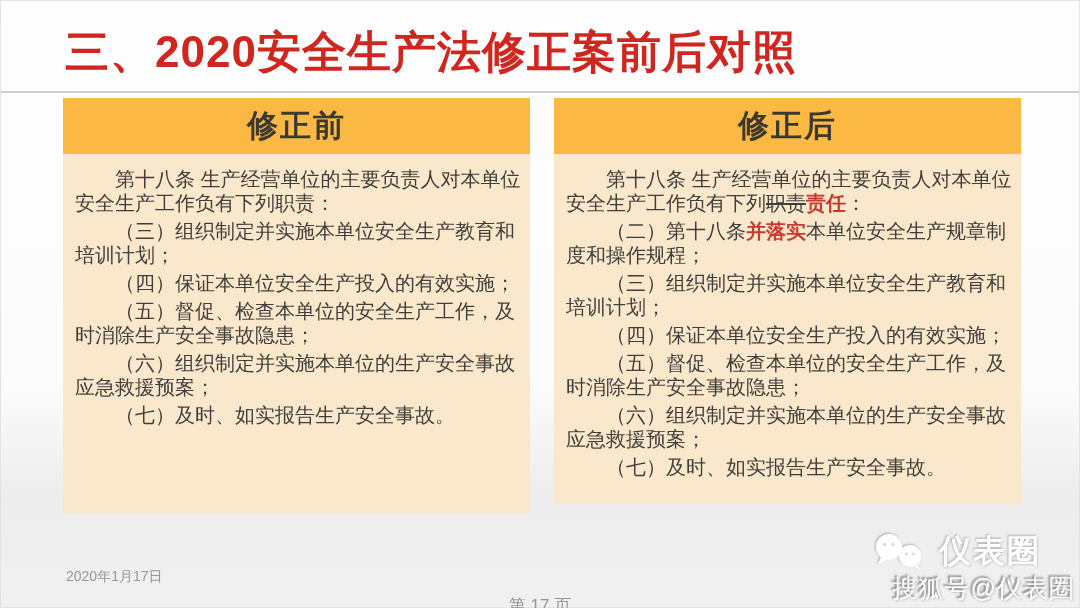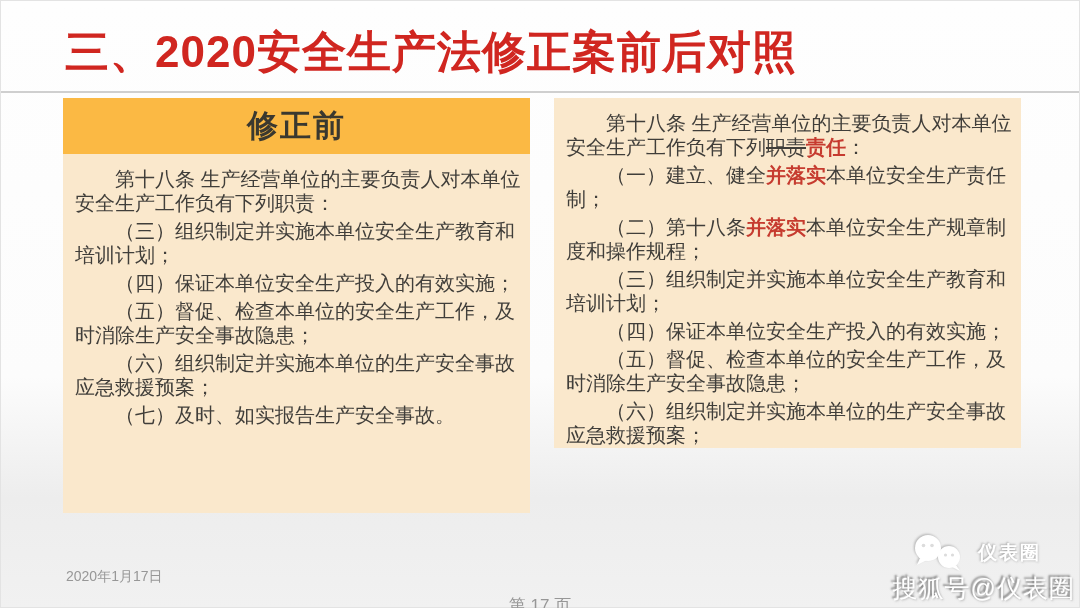--- a/index.html
+++ b/index.html
@@ -62,21 +62,21 @@
   }
   .watermark{
     position:absolute;right:4px;bottom:2px;width:230px;
     text-align:right;color:#ffffff;
   }
   .wm-row1{
     display:flex;align-items:center;justify-content:flex-end;gap:8px;
     padding-right:34px;margin-bottom:-2px;
   }
   .wm-logo-label{
-    font-size:19px;font-weight:700;color:#fff;
+    font-size:32px;font-weight:700;color:#fff;
     text-shadow:-1px -1px 2px rgba(130,130,130,.55), 1px 1px 2px rgba(160,160,160,.4);
     letter-spacing:2px;
     text-align:center;
   }
   .wm-row2{
     font-size:25px;font-weight:400;color:#fff;letter-spacing:1px;
     text-shadow:-2px -2px 2px rgba(110,110,110,.85), 1px 1px 2px rgba(150,150,150,.5);
     white-space:nowrap;
   }
   .bubbles-svg{filter:drop-shadow(-1px -1px 1px rgba(140,140,140,.6));}
@@ -95,23 +95,23 @@
       <div class="col-body" id="body-before">
           <p><span>第十八条  生产经营单位的主要负责人对本单位安全生产工作负有下列职责：</span></p>
           <p><span>（三）组织制定并实施本单位安全生产教育和培训计划；</span></p>
           <p><span>（四）保证本单位安全生产投入的有效实施；</span></p>
           <p><span>（五）督促、检查本单位的安全生产工作，及时消除生产安全事故隐患；</span></p>
           <p><span>（六）组织制定并实施本单位的生产安全事故应急救援预案；</span></p>
           <p><span>（七）及时、如实报告生产安全事故。</span></p>
         </div>
     </section>
     <section class="col col-after">
+      <header class="col-header">修正后</header>
       <div class="col-body" id="body-after">
           <p><span>第十八条  生产经营单位的主要负责人对本单位安全生产工作负有下列</span><span class="seg-strike">职责</span><span class="seg-red">责任</span><span>：</span></p>
-          <p><span>（一）建立、健全</span><span class="seg-red">并落实</span><span>本单位安全生产责任制；</span></p>
           <p><span>（二）第十八条</span><span class="seg-red">并落实</span><span>本单位安全生产规章制度和操作规程；</span></p>
           <p><span>（三）组织制定并实施本单位安全生产教育和培训计划；</span></p>
           <p><span>（四）保证本单位安全生产投入的有效实施；</span></p>
           <p><span>（五）督促、检查本单位的安全生产工作，及时消除生产安全事故隐患；</span></p>
           <p><span>（六）组织制定并实施本单位的生产安全事故应急救援预案；</span></p>
           <p><span>（七）及时、如实报告生产安全事故。</span></p>
         </div>
     </section>
   </div>
 

